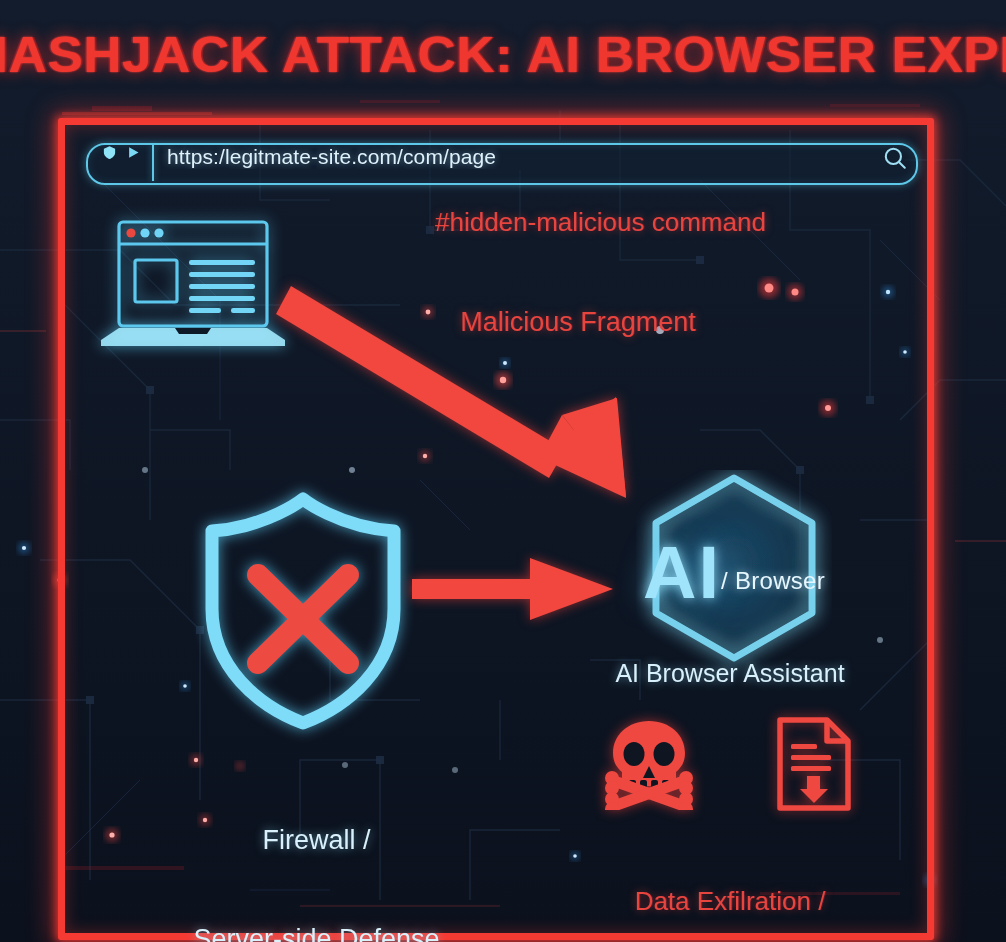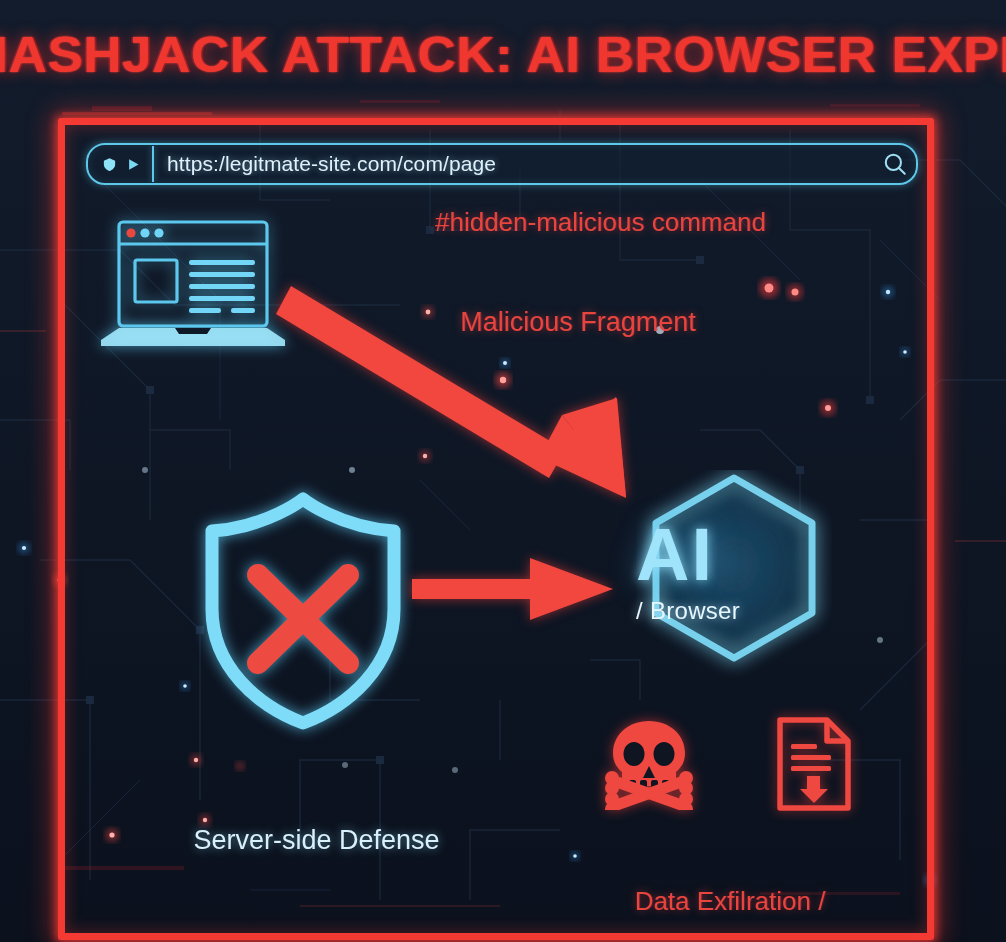--- a/index.html
+++ b/index.html
@@ -38,21 +38,21 @@
       2px 0 0 rgba(150,20,25,.55),
       -2px 0 0 rgba(120,30,60,.4);
     white-space:nowrap;
   }
   
   #urlbar{
     position:absolute;left:86px;top:143px;width:828px;height:38px;
     border:2px solid #5ec8e8;border-radius:19px;
     background:rgba(18,34,52,.55);
     box-shadow:0 0 8px rgba(94,200,232,.45),inset 0 0 10px rgba(60,150,190,.18);
-    z-index:7;display:flex;align-items:center;
+    z-index:7;display:flex;align-items:flex-start;
   }
   .ub-icons{display:flex;align-items:center;gap:9px;padding:0 11px 0 14px;}
   .ub-ico{width:15px;height:15px;display:block;}
   .ub-sep{width:2px;height:36px;background:#5ec8e8;box-shadow:0 0 6px rgba(94,200,232,.6);}
   #url-text{
     flex:1;padding-left:13px;color:#dff2fb;font-size:21px;letter-spacing:.1px;
     text-shadow:0 0 7px rgba(160,220,245,.55);white-space:nowrap;overflow:hidden;
   }
   #search-btn{width:42px;display:flex;align-items:center;justify-content:center;}
   
@@ -71,21 +71,21 @@
   #fw-lbl{left:60px;top:758px;width:513px;font-size:27px;line-height:1.22;}
   #exfil-lbl{left:490px;top:820px;width:480px;font-size:26px;line-height:1.25;}
   .glow-soft{filter:drop-shadow(0 0 7px rgba(90,200,240,.75));}
   .glow-red{filter:drop-shadow(0 0 6px rgba(235,60,55,.6));}
   
   #laptop{position:absolute;left:97px;top:216px;width:192px;height:146px;z-index:5;}
   #shield{position:absolute;left:196px;top:487px;width:214px;height:248px;z-index:5;}
   #hexwrap{position:absolute;left:636px;top:470px;width:196px;height:214px;z-index:5;}
   #hex-text{
     position:absolute;left:0;top:0;width:196px;height:214px;
-    display:flex;flex-direction:column;justify-content:center;
+    display:flex;align-items:center;justify-content:center;
     pointer-events:none;
   }
   #hex-ai{
     font-size:74px;font-weight:700;color:#9fe4fa;line-height:.92;letter-spacing:2px;
     text-shadow:0 0 12px rgba(150,225,250,.9),0 0 30px rgba(80,190,240,.6);
     margin-top:-8px;
   }
   #hex-gem{
     font-size:24px;color:#e6f7ff;margin-top:7px;letter-spacing:.3px;
     text-shadow:0 0 10px rgba(180,230,250,.8);
@@ -282,20 +282,21 @@
 
   <svg id="shield" class="glow-soft" viewBox="0 0 214 248">
     <path d="M107 12 C107 12 72 40 16 44 L16 122 C16 180 62 219 107 236 C152 219 198 180 198 122 L198 44 C142 40 107 12 107 12 Z" fill="none" stroke="#7fdcf8" stroke-width="13" stroke-linejoin="round" stroke-linecap="round"></path>
     <g stroke="#ed4a42" stroke-width="22" stroke-linecap="round">
       <line x1="62" y1="88" x2="152" y2="176"></line>
       <line x1="152" y1="88" x2="62" y2="176"></line>
     </g>
   </svg>
 
   <div class="lbl cyan-lbl" id="fw-lbl">
+    <div>Firewall /</div>
     <div>Server-side Defense</div>
   </div>
 
   <svg id="arrow-horiz" class="glow-red" viewBox="0 0 215 74">
     <g fill="#f1473f">
       <rect x="4" y="27" width="130" height="20"></rect>
       <path d="M122 6 L205 37 L122 68 Z"></path>
     </g>
   </svg>
 
@@ -316,20 +317,21 @@
         </filter>
       </defs>
       <path d="M98 8 L176 53 L176 143 L98 188 L20 143 L20 53 Z" fill="url(#hexfill)" stroke="#7fdcf8" stroke-width="7" stroke-linejoin="round" filter="url(#hexglow)" opacity=".95"></path>
     </svg>
     <div id="hex-text">
       <div id="hex-ai">AI</div>
       <div id="hex-gem">/ Browser</div>
     </div>
   </div>
 
+  <div class="lbl cyan-lbl" id="ai-lbl">AI Browser Assistant</div>
 
   <svg id="skull" class="glow-red" viewBox="0 0 98 92">
     <g fill="#ee4841">
       <path d="M49 3 C28 3 13 17 13 35 C13 44 17 50 22 54 L22 62 C22 66 25 68 29 68 L69 68 C73 68 76 66 76 62 L76 54 C81 50 85 44 85 35 C85 17 70 3 49 3 Z"></path>
     </g>
     <g fill="#0f1622">
       <ellipse cx="34" cy="36" rx="10.5" ry="12"></ellipse>
       <ellipse cx="64" cy="36" rx="10.5" ry="12"></ellipse>
       <path d="M49 48 L43 60 L55 60 Z"></path>
       <rect x="29" y="62" width="7" height="8" rx="2"></rect>

